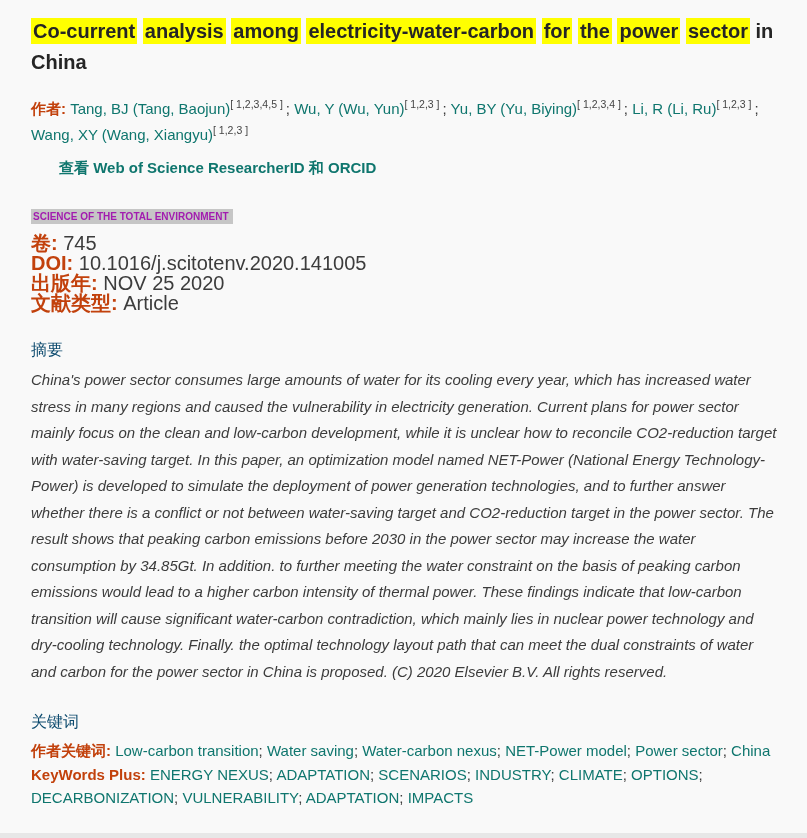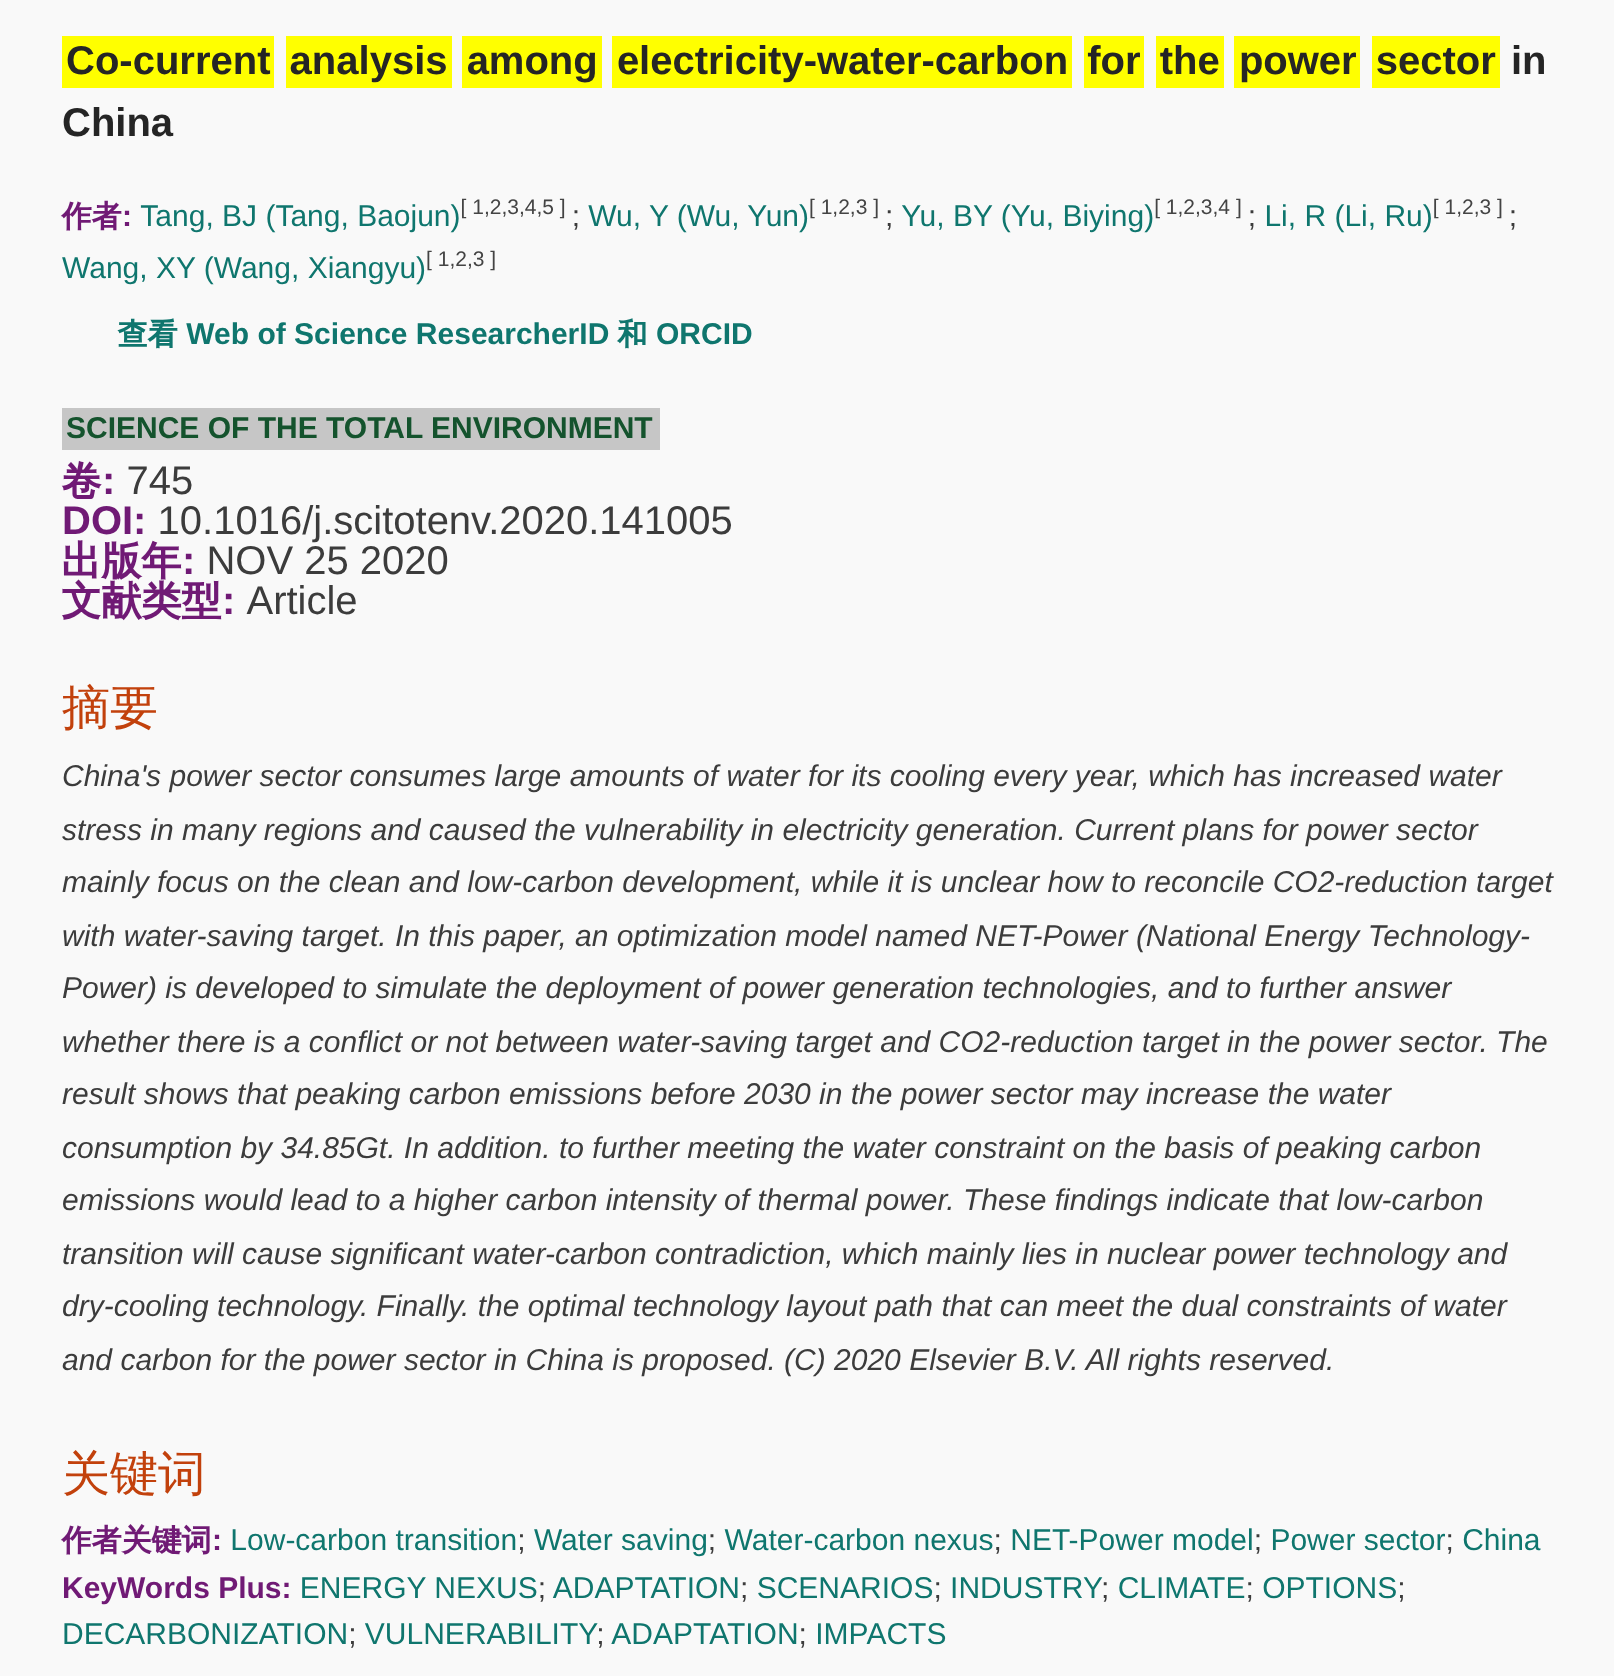--- a/index.html
+++ b/index.html
@@ -25,46 +25,46 @@
   h1.title {
     font-size: 20px;
     font-weight: 700;
     line-height: 31px;
     color: #252525;
     margin: 2px 0 18px 0;
     max-width: 745px;
   }
   .hl { background: #ffff00; padding: 2px 2px; }
   .row { line-height: 26px; margin: 0; max-width: 748px; }
-  .lbl { font-weight: 700; color: #701a75; }
+  .lbl { font-weight: 700; color: #c2410c; }
   a { color: #0f766e; text-decoration: none; cursor: pointer; }
   sup.affil {
     font-size: 10.5px;
     color: #444;
     vertical-align: super;
     line-height: 0;
   }
   .asep { color: #3c3c3c; margin-left: 3px; }
   .ksep { color: #3c3c3c; }
   .rid-row { margin-top: 9px; line-height: 22px; margin-left: 28px; }
   .rid-link { font-weight: 700; }
   .journal-row { margin-top: 25px; line-height: 22px; }
   .journal-name {
     background: #c6c6c6;
     font-weight: 700;
-    color: #14532d;
+    color: #a21caf;
     padding: 2px 4px 2px 2px;
-    font-size: 15px;
+    font-size: 10px;
   }
   .meta-row { line-height: 20px; font-size: 20px; margin: 0; }
   .meta-block { margin-top: 5px; }
   h2.section {
-    font-size: 24px;
+    font-size: 16px;
     font-weight: 500;
-    color: #c2410c;
+    color: #0c4a6e;
     margin: 27px 0 6px 0;
   }
   .abstract-text {
     line-height: 26.5px;
     color: #3c3c3c;
     max-width: 748px;
     margin-top: 2px;
     font-style: italic;
   }
   .kw-row { line-height: 23px; max-width: 748px; margin: 1px 0; }

